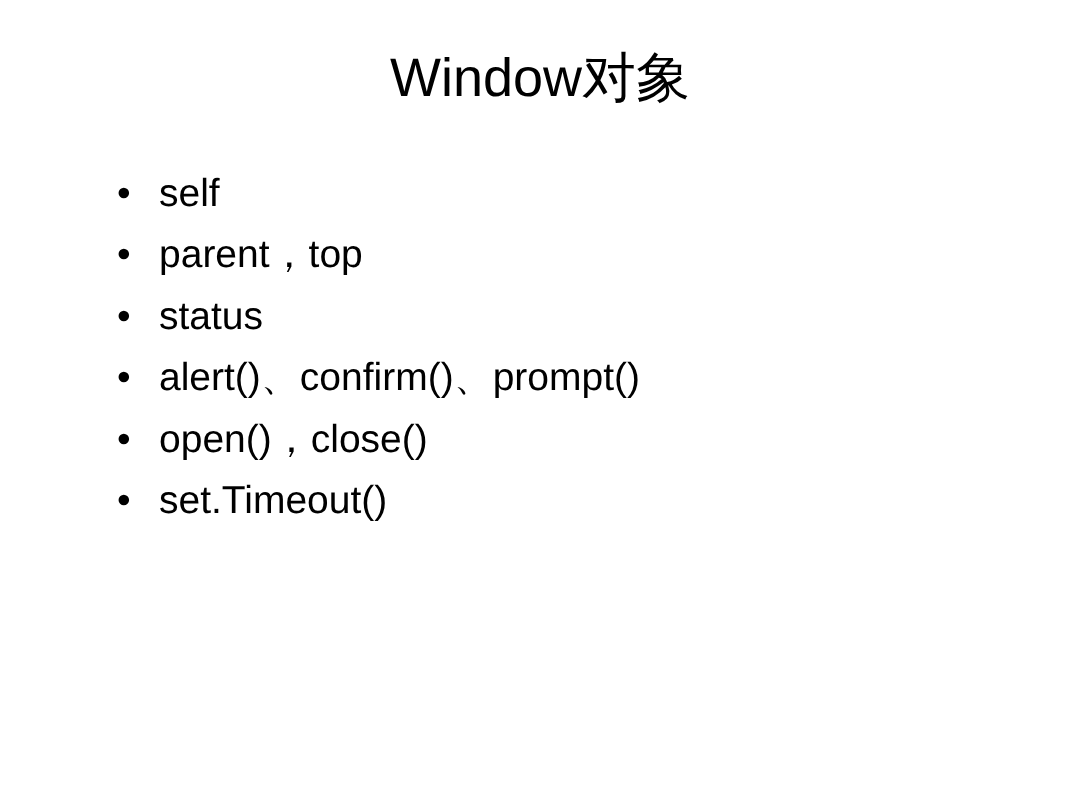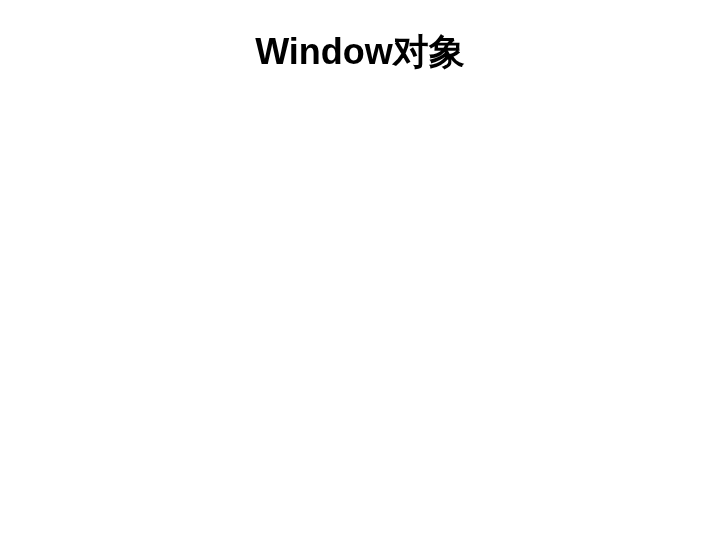--- a/index.html
+++ b/index.html
@@ -15,21 +15,21 @@
       color: #000000;
       overflow: hidden;
     }
     .slide {
       width: 100%;
       height: 100%;
       padding: 28px 50px;
     }
     .title {
       font-size: 36px;
-      font-weight: bold;
+      font-weight: normal;
       text-align: center;
       margin-bottom: 32px;
       letter-spacing: 0px;
     }
     .bullet-list {
       list-style: none;
       padding-left: 28px;
     }
     .bullet-item {
       font-size: 26px;
@@ -43,13 +43,21 @@
       position: absolute;
       left: 0;
       font-size: 26px;
     }
   </style>
 </head>
 <body>
 
 <div class="slide">
   <h1 class="title">Window对象</h1>
+  <ul class="bullet-list">
+    <li class="bullet-item">self</li>
+    <li class="bullet-item">parent，top</li>
+    <li class="bullet-item">status</li>
+    <li class="bullet-item">alert()、confirm()、prompt()</li>
+    <li class="bullet-item">open()，close()</li>
+    <li class="bullet-item">set.Timeout()</li>
+  </ul>
 </div>
 
 </body></html>

